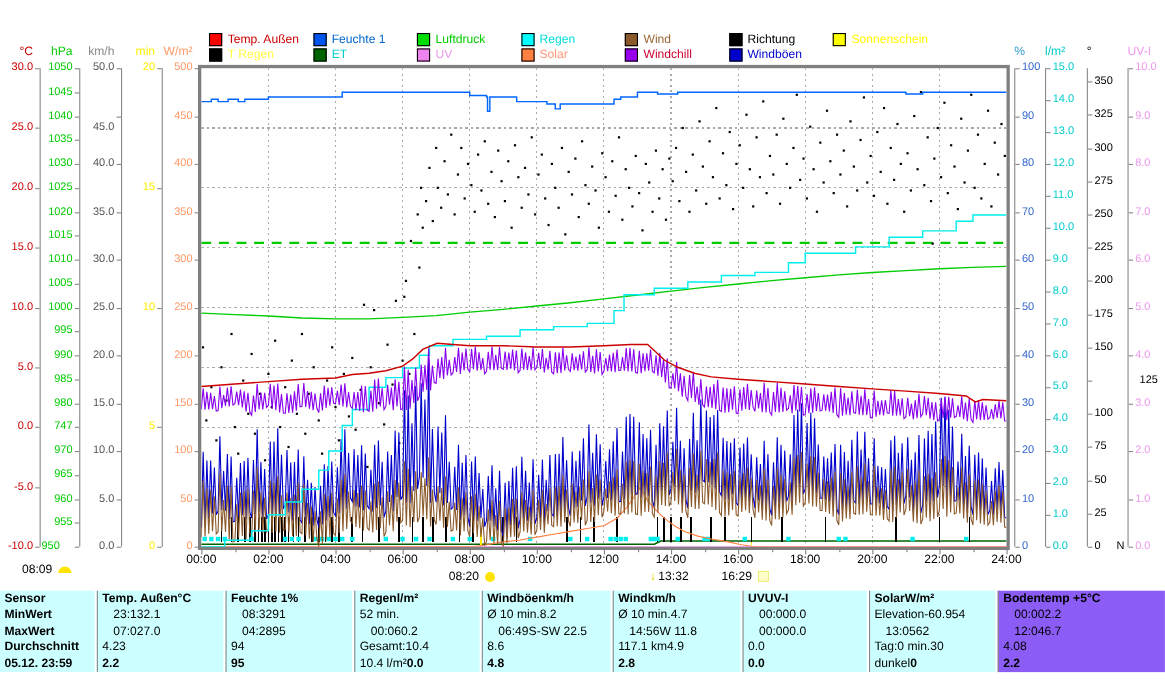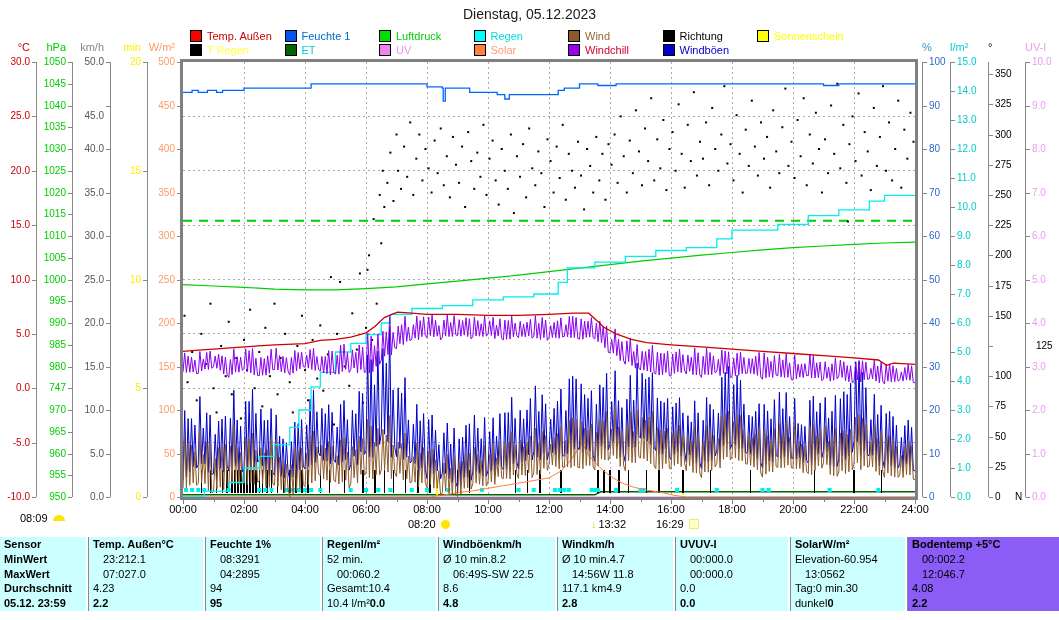--- a/index.html
+++ b/index.html
@@ -33,21 +33,20 @@
   .wrow{display:flex;justify-content:flex-start;height:14.8px;font-size:11px;
         line-height:14.6px;white-space:nowrap;}
   .wrow .l{text-align:left;}
   .wrow .r{text-align:right;}
   .b{font-weight:bold;}
 </style>
 </head>
 <body>
 
 <div class="stage">
-  <div class="title">Dienstag, 05.12.2023</div>
   <div class="legend" id="legend">
       <div class="legend-col">
         <div class="legend-item">
           <span class="legend-box" style="background: rgb(255, 0, 0);"></span>
           <span style="color: rgb(204, 0, 0);">Temp. Außen</span>
         </div>
         <div class="legend-item">
           <span class="legend-box" style="background: rgb(0, 0, 0);"></span>
           <span style="color: rgb(255, 255, 68);">T Regen</span>
         </div>
@@ -167,21 +166,21 @@
       <div class="axis-label" style="color: rgb(0, 204, 0); top: 383.25px; left: 26px; width: 40px; text-align: right;">747</div>
       <div class="axis-tick" style="top: 410px; width: 4px; left: 68px;"></div>
       <div class="axis-label" style="color: rgb(0, 204, 0); top: 405px; left: 26px; width: 40px; text-align: right;">970</div>
       <div class="axis-tick" style="top: 431.75px; width: 4px; left: 68px;"></div>
       <div class="axis-label" style="color: rgb(0, 204, 0); top: 426.75px; left: 26px; width: 40px; text-align: right;">965</div>
       <div class="axis-tick" style="top: 453.5px; width: 4px; left: 68px;"></div>
       <div class="axis-label" style="color: rgb(0, 204, 0); top: 448.5px; left: 26px; width: 40px; text-align: right;">960</div>
       <div class="axis-tick" style="top: 475.25px; width: 4px; left: 68px;"></div>
       <div class="axis-label" style="color: rgb(0, 204, 0); top: 470.25px; left: 26px; width: 40px; text-align: right;">955</div>
       <div class="axis-tick" style="top: 497px; width: 4px; left: 68px;"></div>
-      <div class="axis-label" style="color: rgb(0, 204, 0); top: 492px; left: 26px; width: 40px; text-align: right;">950</div>
+      <div class="axis-label" style="color: rgb(0, 204, 0); top: 492px; left: 26px; width: 40px; text-align: center;">950</div>
       <div class="axis-line" style="left: 110px; top: 62px; height: 435px;"></div>
       <div class="axis-unit" style="color: rgb(136, 136, 136); left: 62px; width: 42px; text-align: right;">km/h</div>
       <div class="axis-tick" style="top: 62px; width: 4px; left: 106px;"></div>
       <div class="axis-label" style="color: rgb(85, 85, 85); top: 57px; left: 64px; width: 40px; text-align: right;">50.0</div>
       <div class="axis-tick" style="top: 105.5px; width: 4px; left: 106px;"></div>
       <div class="axis-label" style="color: rgb(85, 85, 85); top: 111px; left: 64px; width: 40px; text-align: right;">45.0</div>
       <div class="axis-tick" style="top: 149px; width: 4px; left: 106px;"></div>
       <div class="axis-label" style="color: rgb(85, 85, 85); top: 144px; left: 64px; width: 40px; text-align: right;">40.0</div>
       <div class="axis-tick" style="top: 192.5px; width: 4px; left: 106px;"></div>
       <div class="axis-label" style="color: rgb(85, 85, 85); top: 187.5px; left: 64px; width: 40px; text-align: right;">35.0</div>
@@ -787,21 +786,21 @@
         <div class="wrow b">
           <span class="l">05.12. 23:59</span>
         </div>
       </div>
       <div class="wcol sep" style="width: 115px; background: rgb(204, 255, 255);">
         <div class="wrow b">
           <span class="l">Temp. Außen</span>
           <span class="r">°C</span>
         </div>
         <div class="wrow">
-          <span class="l" style="padding-left: 10px;">23:21</span>
+          <span class="l" style="padding-left: 10px;">23:13</span>
           <span class="r">2.1</span>
         </div>
         <div class="wrow">
           <span class="l" style="padding-left: 10px;">07:02</span>
           <span class="r">7.0</span>
         </div>
         <div class="wrow">
           <span class="l"></span>
           <span class="r">4.23</span>
         </div>

